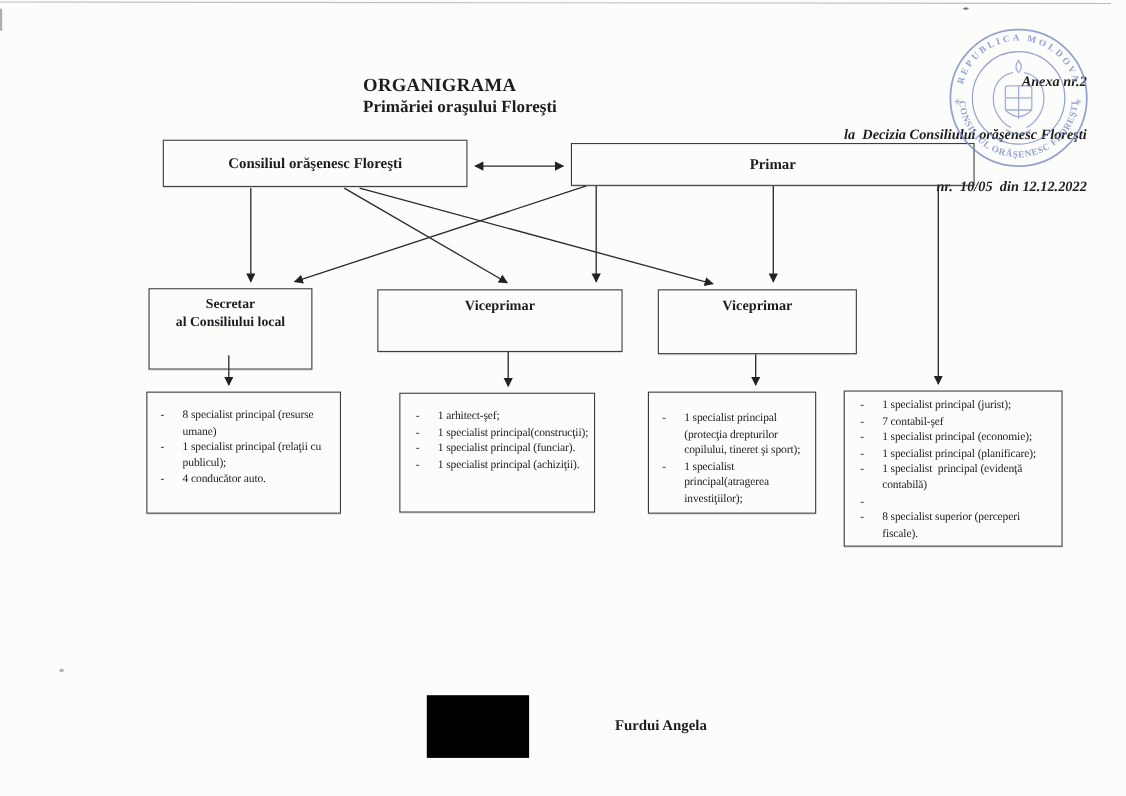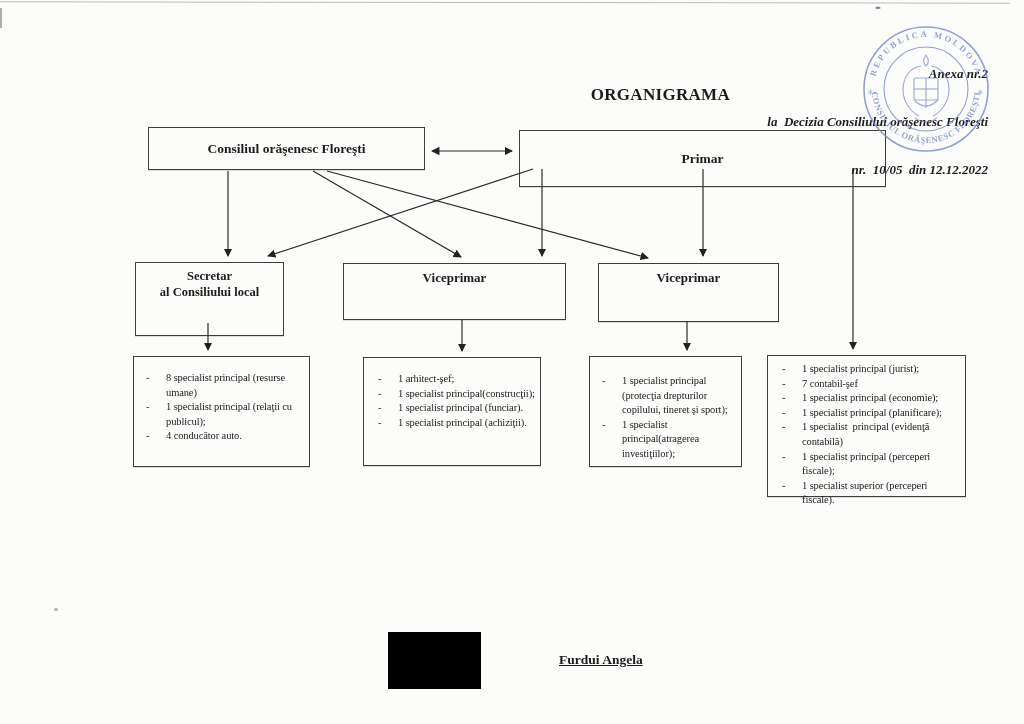--- a/index.html
+++ b/index.html
@@ -10,43 +10,43 @@
     color:#1c1c1c;
   }
   .abs{position:absolute;}
   
   .scan-topline{left:0;top:2px;width:1010px;height:1px;background:#9b9b98;opacity:.65;transform:rotate(.08deg);}
   .scan-lefttick{left:0;top:8px;width:2px;height:20px;background:#8f8f8c;opacity:.7;}
   .scan-dot{left:54px;top:608px;width:4px;height:3px;background:#777;opacity:.55;border-radius:2px;}
   
   .annex{right:36px;top:34px;text-align:right;font-weight:bold;font-style:italic;font-size:13px;line-height:16px;white-space:pre;}
   
-  .titleblock{left:330px;top:85px;width:400px;text-align:right;font-weight:bold;}
+  .titleblock{left:330px;top:68px;width:400px;text-align:left;font-weight:bold;}
   .title-l1{font-size:17px;line-height:20px;letter-spacing:.3px;}
   .title-l2{font-size:15.5px;line-height:19px;}
   
   .box{position:absolute;border:1.6px solid #3d3d3d;box-sizing:border-box;background:rgba(255,255,255,0);box-shadow:0 1px 0 rgba(0,0,0,.12);}
   .node-label{font-weight:bold;text-align:center;}
   .b-council{left:148px;top:127px;width:277px;height:43px;display:flex;align-items:center;justify-content:center;font-size:13.5px;}
-  .b-mayor{left:519px;top:130px;width:367px;height:57px;display:flex;align-items:center;justify-content:center;font-size:13.5px;}
+  .b-mayor{left:519px;top:130px;width:367px;height:39px;display:flex;align-items:center;justify-content:center;font-size:13.5px;}
   .b-secretar{left:135px;top:262px;width:149px;height:74px;padding-top:5px;font-size:12.5px;line-height:16px;}
   .b-vice1{left:343px;top:263px;width:223px;height:57px;padding-top:6px;font-size:13px;}
   .b-vice2{left:598px;top:263px;width:181px;height:59px;padding-top:6px;font-size:13px;}
   
   .staff{font-size:10.5px;line-height:14.6px;letter-spacing:-.12px;}
   .s1{left:133px;top:356px;width:177px;height:111px;padding:14px 6px 0 12px;}
   .s2{left:363px;top:357px;width:178px;height:109px;padding:14px 4px 0 14px;}
   .s3{left:589px;top:356px;width:153px;height:111px;padding:17px 4px 0 12px;}
   .s4{left:767px;top:355px;width:199px;height:142px;padding:6px 6px 0 14px;}
   .li{display:flex;}
   .li .dash{flex:0 0 20px;}
   .li .txt{flex:1 1 auto;}
   
   .foot-role{left:63px;top:650px;font-weight:bold;font-size:13px;}
-  .foot-name{left:559px;top:652px;font-weight:bold;font-size:13.5px;text-decoration:underline;}
+  .foot-name{left:559px;top:652px;font-weight:bold;font-size:13.5px;}
   .redaction{left:388px;top:632px;width:93px;height:57px;background:#000;}
   
   .layer{position:absolute;left:0;top:0;width:1024px;height:724px;pointer-events:none;}
   .stamp-layer{opacity:.82;}
 </style>
 </head>
 <body>
 
 <div id="page">
 
@@ -79,20 +79,21 @@
   </svg>
 
   <div class="abs annex">
     <div>Anexa nr.2</div>
     <div>la  Decizia Consiliului orăşenesc Floreşti</div>
     <div>nr.  10/05  din 12.12.2022</div>
   </div>
 
   <div class="abs titleblock">
     <div class="title-l1">ORGANIGRAMA</div>
+    <div class="title-l2">Primăriei oraşului Floreşti</div>
   </div>
 
   <div class="box node-label b-council">
     <span>Consiliul orăşenesc Floreşti</span>
   </div>
   <div class="box node-label b-mayor">
     <span>Primar</span>
   </div>
 
   <div class="box node-label b-secretar">
@@ -167,25 +168,24 @@
     <div class="li">
         <span class="dash">-</span>
         <span class="txt">1 specialist principal (planificare);</span>
       </div>
     <div class="li">
         <span class="dash">-</span>
         <span class="txt">1 specialist&nbsp; principal (evidenţă contabilă)</span>
       </div>
     <div class="li">
         <span class="dash">-</span>
-        <span class="txt">1 specialist principal (perceperi fiscale);</span>
-      </div>
-    <div class="li">
-        <span class="dash">-</span>
-        <span class="txt">1 specialist superior (perceperi fiscale).</span>
+      </div>
+    <div class="li">
+        <span class="dash">-</span>
+        <span class="txt">8 specialist superior (perceperi fiscale).</span>
       </div>
   </div>
 
   <div class="abs redaction"></div>
   <div class="abs foot-name">Furdui Angela</div>
 
   <svg class="layer stamp-layer" viewBox="0 0 1024 724">
     <defs>
       <path id="stampTopArc" d="M 874 89 A 52 52 0 0 1 978 89"></path>
       <path id="stampBottomArc" d="M 872 89 A 54 54 0 0 0 980 89"></path>

